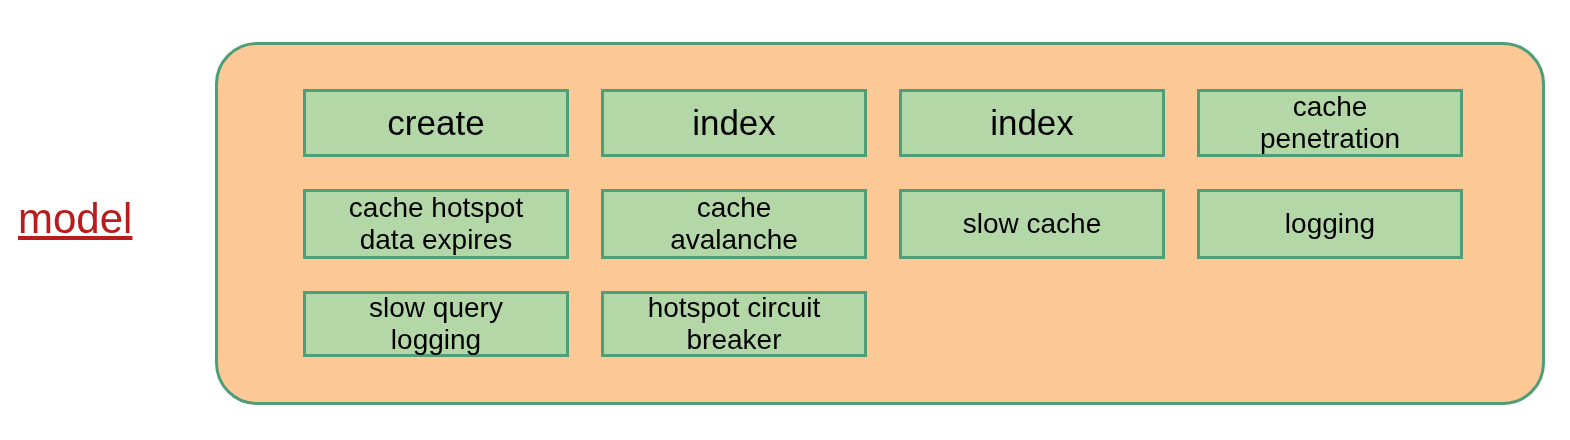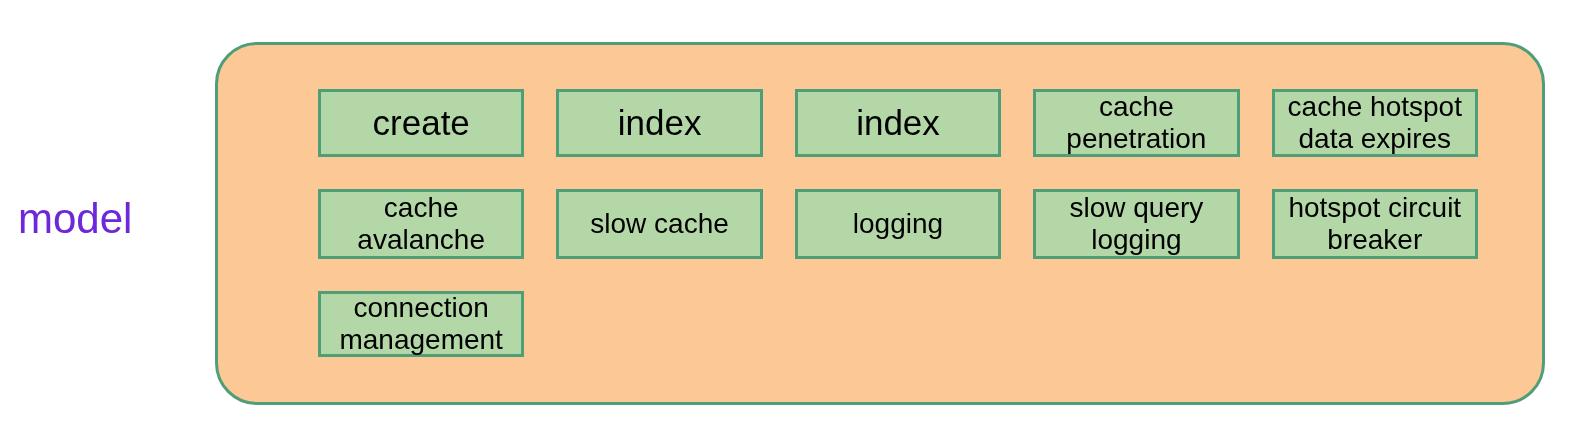--- a/index.html
+++ b/index.html
@@ -24,46 +24,47 @@
   }
 
   
   #model-label {
     position: absolute;
     left: 18px;
     top: 195px;
     width: 180px;
     font-size: 42px;
     line-height: 48px;
-    color: #6d28d9;
+    color: #b91c1c;
     white-space: nowrap;
+    text-decoration: underline;
   }
 
   
   #model-container {
     position: absolute;
     left: 215px;
     top: 42px;
     width: 1330px;
     height: 363px;
     box-sizing: border-box;
     background: #fcc896;
     border: 3px solid #4e9e77;
     border-radius: 42px;
   }
 
   
   #box-grid {
     position: absolute;
-    left: 100px;
+    left: 85px;
     top: 44px;
     width: 1160px;
     height: 271px;
     display: grid;
-    grid-template-columns: repeat(5, 1fr);
+    grid-template-columns: repeat(4, 1fr);
     grid-template-rows: 68px 70px 66px;
     column-gap: 40px;
     row-gap: 33px;
     gap: 32px;
   }
 
   .node-box {
     box-sizing: border-box;
     background: #b4d7a8;
     border: 3px solid #4e9e77;
@@ -133,20 +134,16 @@
         <span class="node-label">logging</span>
       </div>
       <div class="node-box row-concern">
         <span class="node-label">slow query
 logging</span>
       </div>
       <div class="node-box row-concern">
         <span class="node-label">hotspot circuit
 breaker</span>
       </div>
-      <div class="node-box row-concern">
-        <span class="node-label">connection
-management</span>
-      </div>
 
     </div>
   </div>
 </div>
 
 </body></html>

